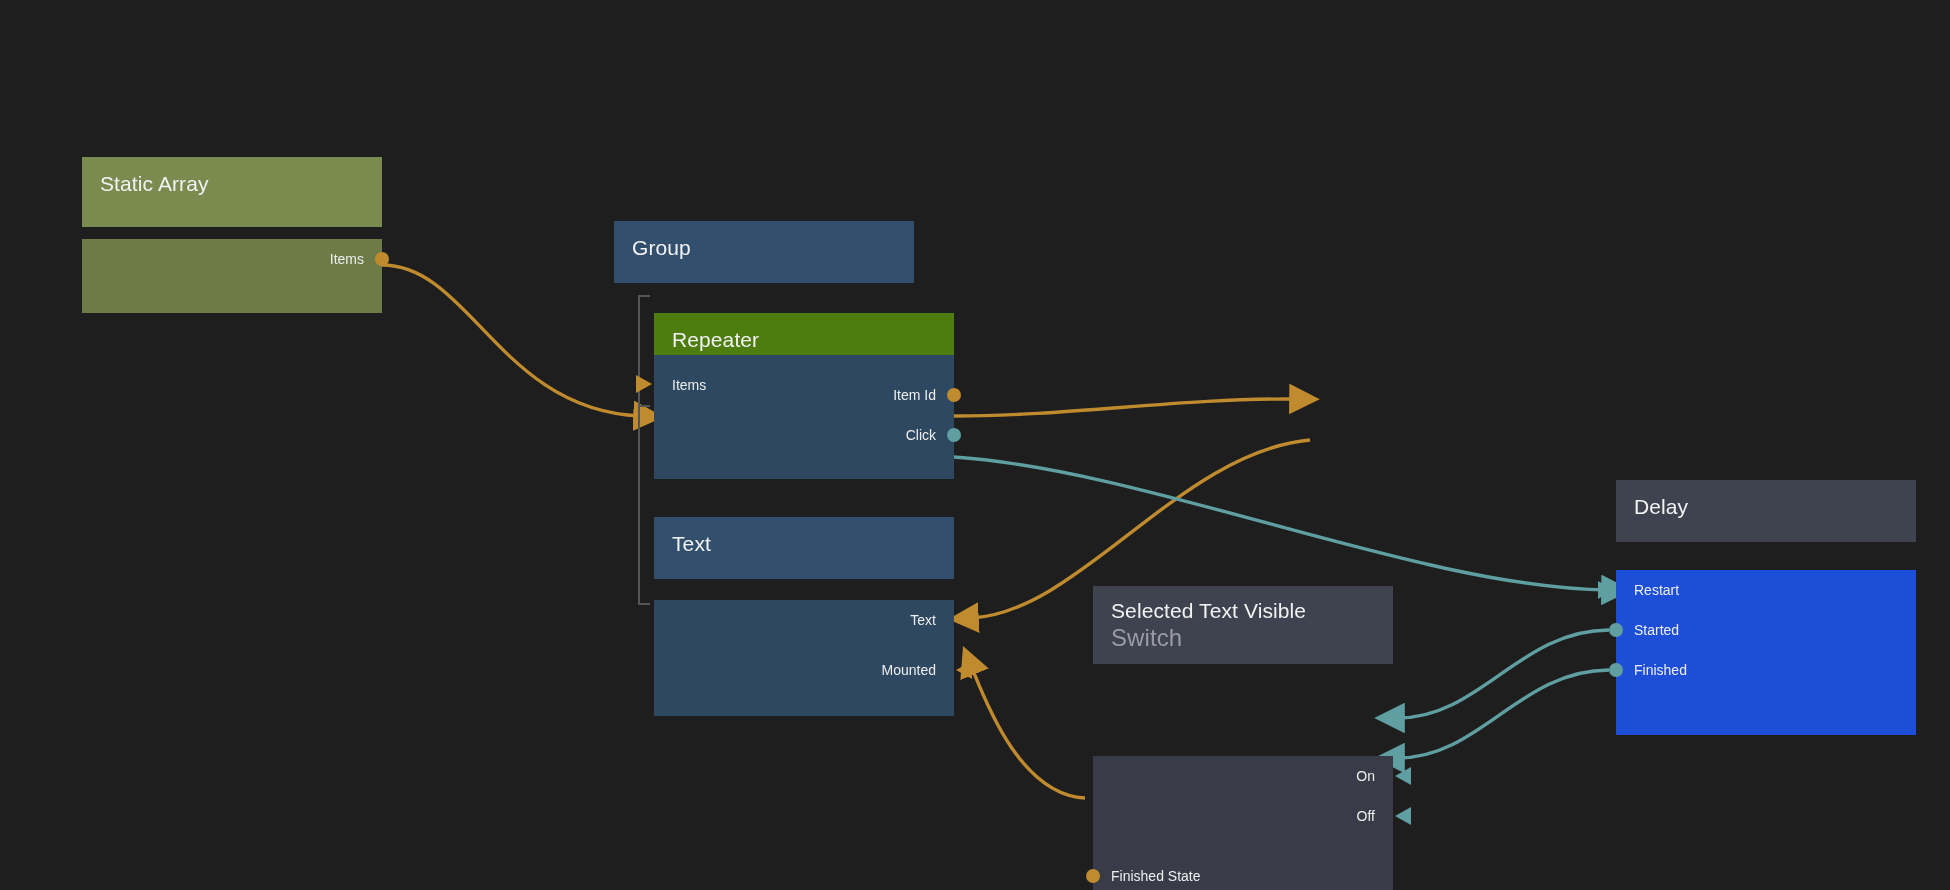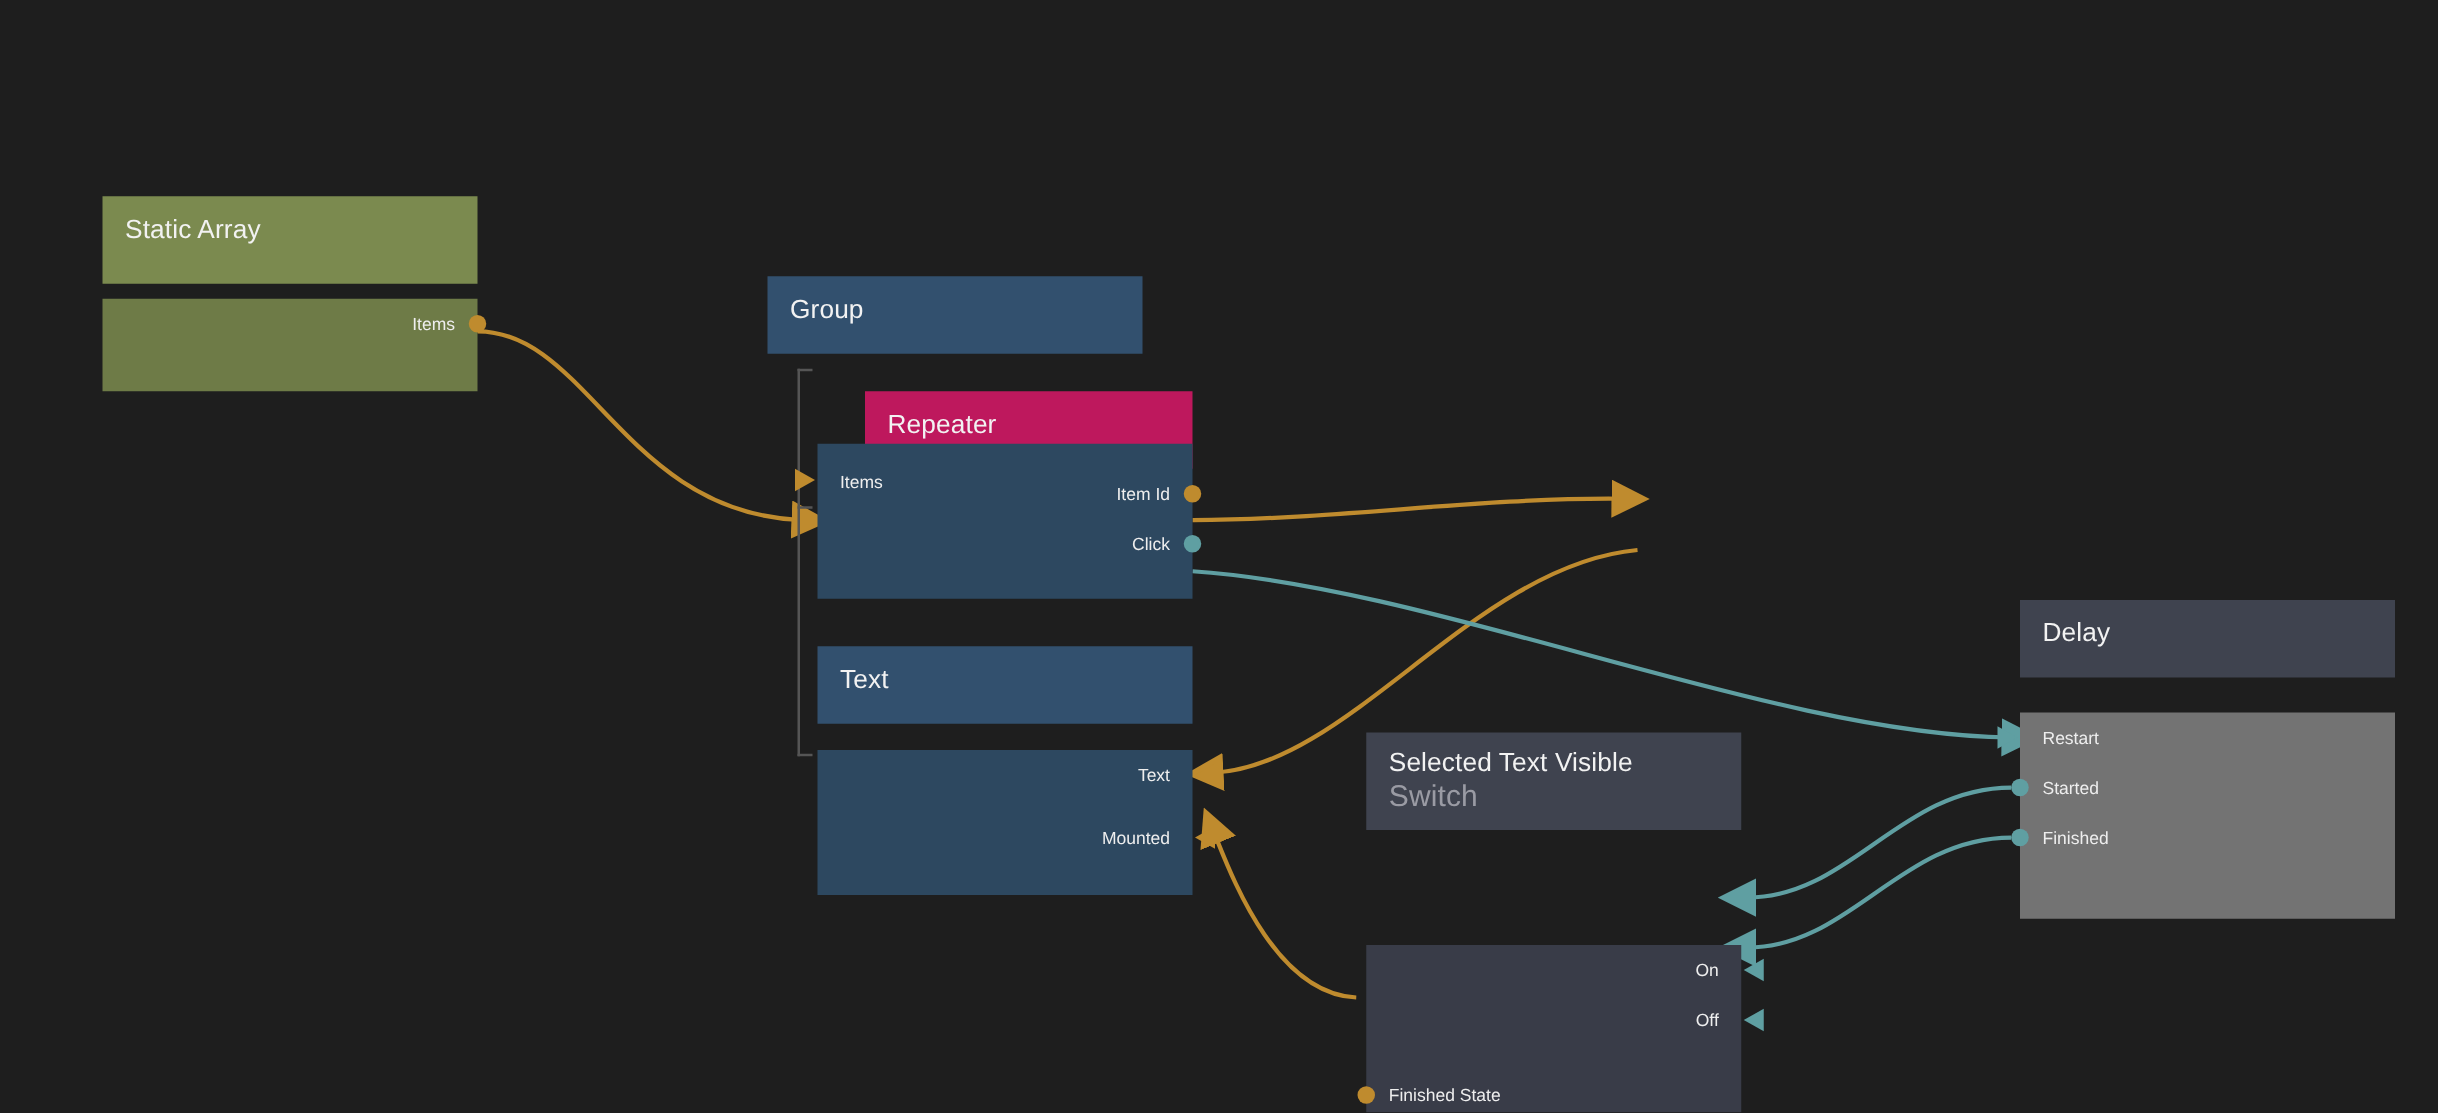--- a/index.html
+++ b/index.html
@@ -163,21 +163,21 @@
     </div>
   </div>
 
   <div class="node" style="left:614px; top:221px; width:300px;">
     <div class="node-header" style="background:#32506e; height:62px;">
       <span>Group</span>
     </div>
   </div>
 
   <div class="node" style="left:654px; top:313px; width:300px;">
-    <div class="node-header" style="background:#be185d; height:62px;margin-left:38px;">
+    <div class="node-header" style="background:#4d7c0f; height:62px;">
       <span>Repeater</span>
     </div>
     <div class="node-body" style="background:#2d4860; height:124px;">
       <div class="port-row left" style="margin-top:-20px; height:40px; padding-top:20px;">
         <span class="port-arrow in-left" style="color:#bf8b2e; margin-top:0px;"></span>
         <span class="port-label">Items</span>
       </div>
       <div class="port-row right" style="margin-top:-20px;">
         <span class="port-label">Item Id</span>
         <span class="port-dot on-right" style="background:#bf8b2e;"></span>
@@ -224,21 +224,21 @@
         <span class="port-dot on-left" style="background:#bf8b2e;"></span>
         <span class="port-label">Finished State</span>
       </div>
     </div>
   </div>
 
   <div class="node" style="left:1616px; top:480px; width:300px;">
     <div class="node-header" style="background:#3f434f; height:62px;">
       <span>Delay</span>
     </div>
-    <div class="node-body" style="background:#737373; height:165px;">
+    <div class="node-body" style="background:#1d4ed8; height:165px;">
       <div class="port-row left" style="margin-top:28px;">
         <span class="port-arrow in-left" style="color:#5f9fa2;"></span>
         <span class="port-label">Restart</span>
       </div>
       <div class="port-row left">
         <span class="port-dot on-left" style="background:#5f9fa2;"></span>
         <span class="port-label">Started</span>
       </div>
       <div class="port-row left">
         <span class="port-dot on-left" style="background:#5f9fa2;"></span>

